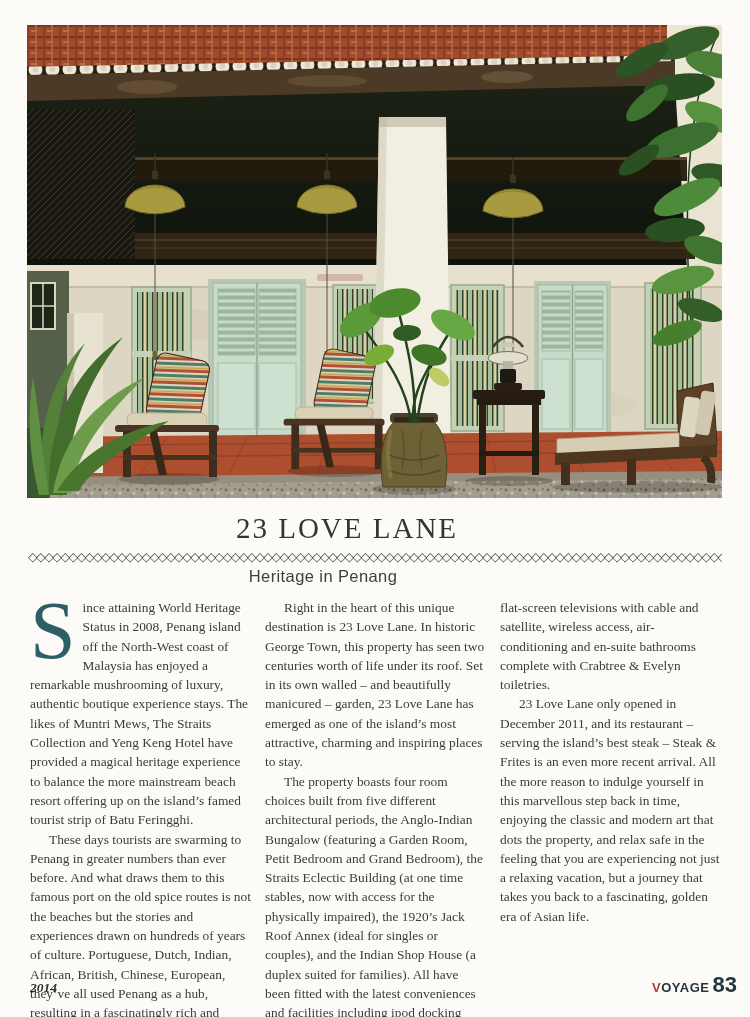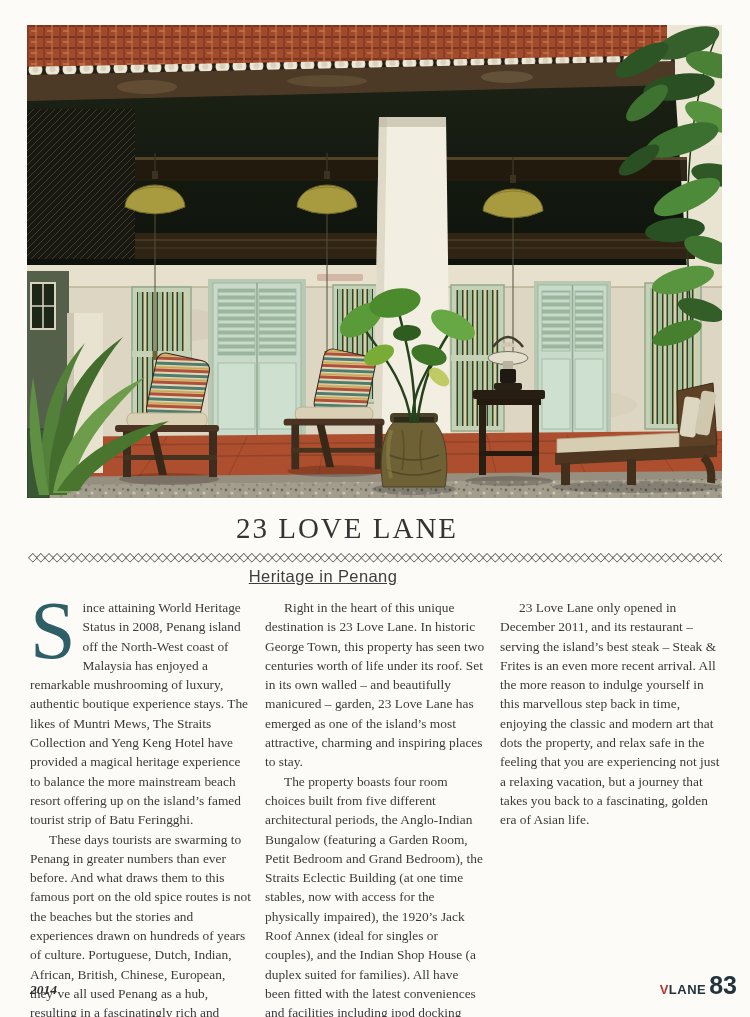--- a/index.html
+++ b/index.html
@@ -24,21 +24,21 @@
   }
   .divider{
     position:absolute;top:551px;left:28px;width:694px;height:13px;
     overflow:hidden;white-space:nowrap;text-align:left;
     font-family:"DejaVu Sans",sans-serif;font-size:12.5px;line-height:12px;
     letter-spacing:-1.5px;color:var(--divider-color);
   }
   .subtitle{
     position:absolute;top:567px;left:0;width:646px;margin:0;
     text-align:center;font-weight:400;font-size:16.5px;letter-spacing:.4px;
-    color:#3e3e3e;font-family:"Liberation Sans",sans-serif;text-decoration:underline;
+    color:#3e3e3e;font-family:"Liberation Sans",sans-serif;
   }
   .columns{
     position:absolute;top:598px;left:30px;width:692px;
     display:flex;gap:14px;
   }
   .col{width:221px;font-size:13.4px;line-height:19.3px;text-align:left;}
   .col p{margin:0;}
   .col p.indent{text-indent:19px;}
   .dropcap{
     float:left;height:74px;padding:2px 7px 0 0;
@@ -46,21 +46,21 @@
     font-family:"Liberation Serif",serif;
   }
   .footer{
     position:absolute;top:976px;left:30px;right:13px;height:26px;
     display:flex;justify-content:space-between;align-items:baseline;
   }
   .year{font-style:italic;font-weight:bold;font-size:13.5px;color:#2d2d2d;}
   .brand{display:flex;align-items:baseline;font-family:"Liberation Sans",sans-serif;font-weight:bold;}
   .brand .v{color:var(--footer-red);font-size:13px;letter-spacing:.5px;}
   .brand .rest{color:var(--footer-dark);font-size:13px;letter-spacing:.5px;margin-right:3px;}
-  .brand .num{color:var(--footer-dark);font-size:25px;line-height:18px;}
+  .brand .num{color:var(--footer-dark);font-size:22px;line-height:18px;}
 </style>
 </head>
 <body>
 
 <div class="photo">
   <svg viewBox="0 0 695 473" preserveAspectRatio="none">
     <defs>
       <pattern id="tiles" width="16" height="11" patternUnits="userSpaceOnUse">
         <rect width="16" height="11" fill="#a04c2c"></rect>
         <rect width="16" height="2" fill="#7a3520"></rect>
@@ -334,25 +334,26 @@
 <section class="columns">
   <div class="col">
     <p><span class="dropcap">S</span><span>ince attaining World Heritage Status in 2008, Penang island off the North-West coast of Malaysia has enjoyed a remarkable mushrooming of luxury, authentic boutique experience stays. The likes of Muntri Mews, The Straits Collection and Yeng Keng Hotel have provided a magical heritage experience to balance the more mainstream beach resort offering up on the island’s famed tourist strip of Batu Feringghi.</span></p>
     <p class="indent">These days tourists are swarming to Penang in greater numbers than ever before. And what draws them to this famous port on the old spice routes is not the beaches but the stories and experiences drawn on hundreds of years of culture. Portuguese, Dutch, Indian, African, British, Chinese, European, they’ve all used Penang as a hub, resulting in a fascinatingly rich and vibrant people and heritage, diasporas</p>
   </div>
   <div class="col">
     <p class="indent">Right in the heart of this unique destination is 23 Love Lane. In historic George Town, this property has seen two centuries worth of life under its roof. Set in its own walled – and beautifully manicured – garden, 23 Love Lane has emerged as one of the island’s most attractive, charming and inspiring places to stay.</p>
     <p class="indent">The property boasts four room choices built from five different architectural periods, the Anglo-Indian Bungalow (featuring a Garden Room, Petit Bedroom and Grand Bedroom), the Straits Eclectic Building (at one time stables, now with access for the physically impaired), the 1920’s Jack Roof Annex (ideal for singles or couples), and the Indian Shop House (a duplex suited for families). All have been fitted with the latest conveniences and facilities including ipod docking stations,</p>
   </div>
   <div class="col">
+    <p>flat-screen televisions with cable and satellite, wireless access, air-conditioning and en-suite bathrooms complete with Crabtree &amp; Evelyn toiletries.</p>
     <p class="indent">23 Love Lane only opened in December 2011, and its restaurant – serving the island’s best steak – Steak &amp; Frites is an even more recent arrival. All the more reason to indulge yourself in this marvellous step back in time, enjoying the classic and modern art that dots the property, and relax safe in the feeling that you are experiencing not just a relaxing vacation, but a journey that takes you back to a fascinating, golden era of Asian life.</p>
 
   </div>
 </section>
 
 <footer class="footer">
   <span class="year">2014</span>
   <span class="brand">
     <span class="v">V</span>
-    <span class="rest">LANE</span>
+    <span class="rest">OYAGE</span>
     <span class="num">83</span>
   </span>
 </footer>
 
 </body></html>

